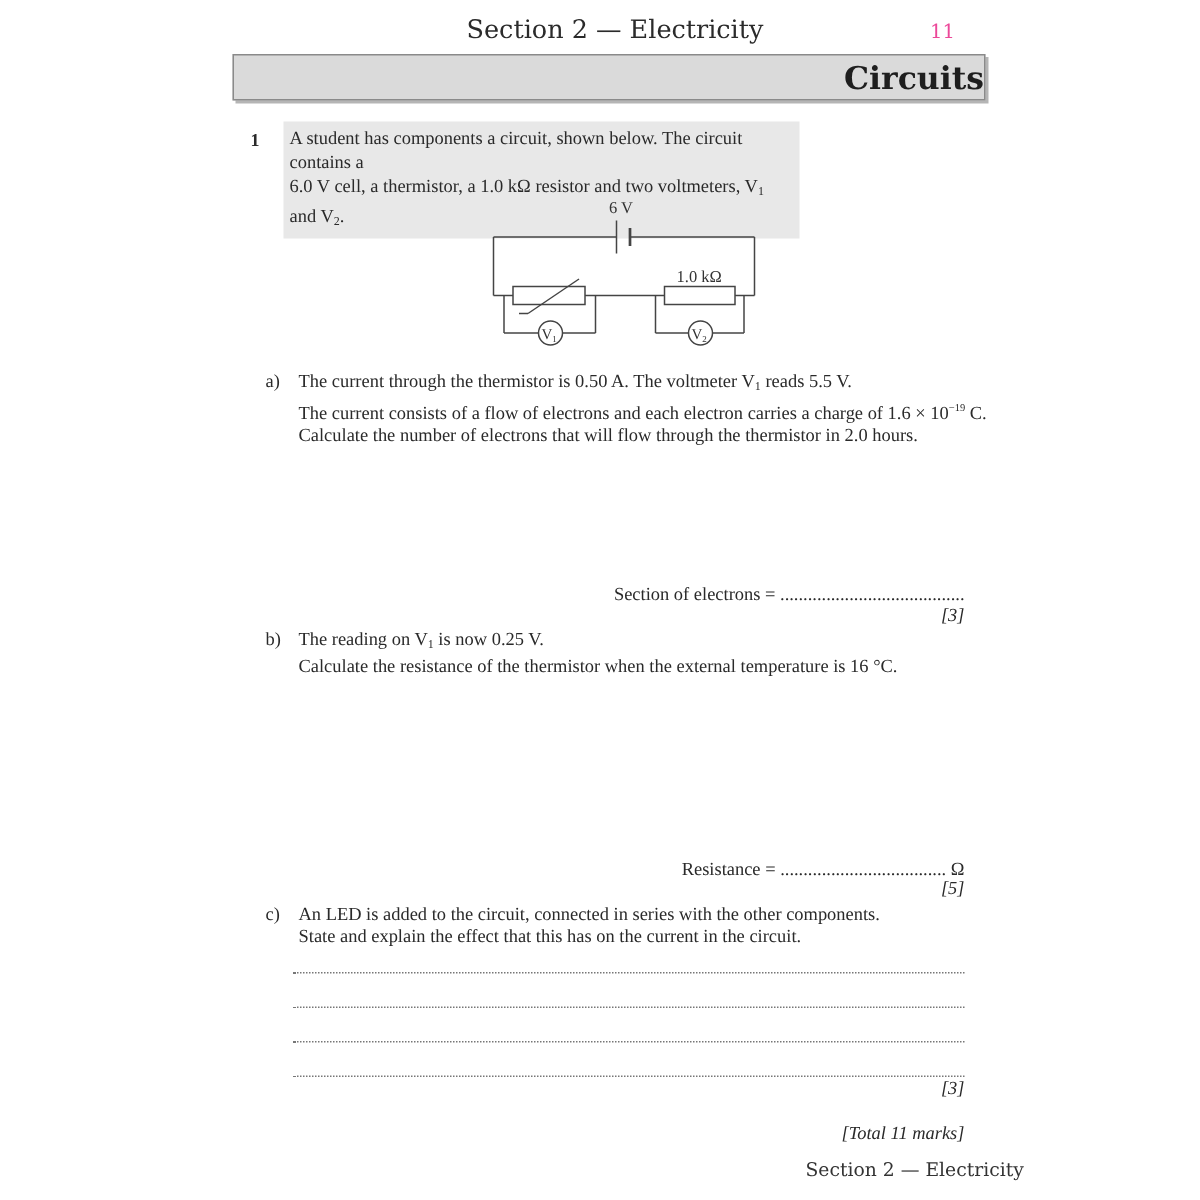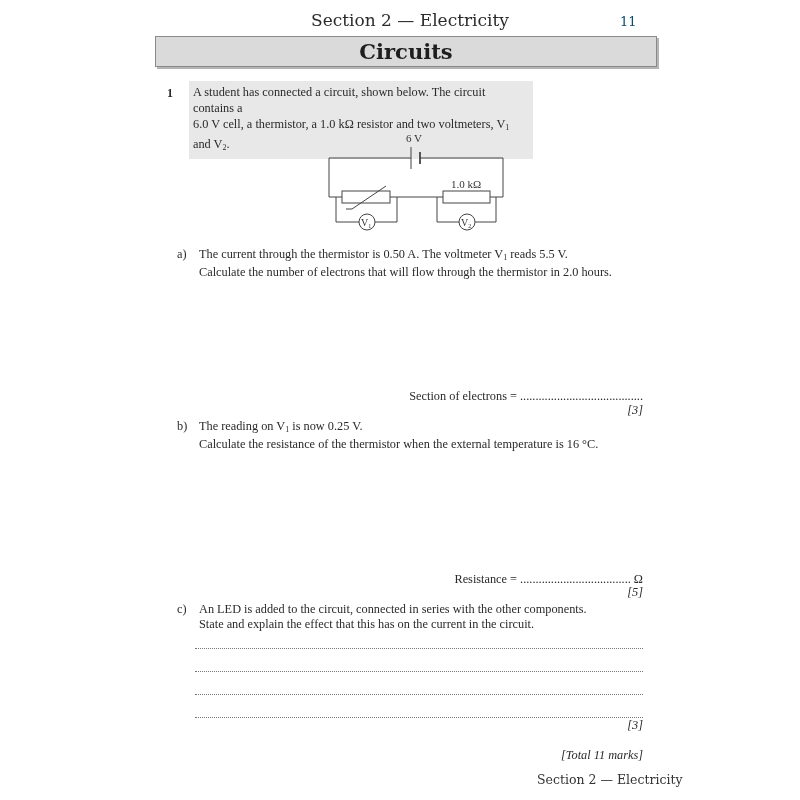--- a/index.html
+++ b/index.html
@@ -1,24 +1,24 @@
 <!DOCTYPE html>
 <html><head>
 <meta charset="utf-8">
 <style>
   html, body { margin:0; padding:0; background:#ffffff; }
   body { width:800px; height:800px; position:relative; overflow:hidden;
          font-family:"Liberation Serif", serif; color:#2a2a2a; }
   .abs { position:absolute; }
   .header-title { left:0; width:820px; top:10px; text-align:center;
                   font-family:"DejaVu Serif", serif; font-size:17px; color:#2b2b2b; }
-  .page-num { left:620px; top:14px; font-family:"DejaVu Serif", serif; font-size:13px; color:#0c4a6e; }
+  .page-num { left:620px; top:14px; font-family:"DejaVu Serif", serif; font-size:13px; color:#ec4899; }
   .banner { left:155px; top:36px; width:500px; height:29px; background:#dadada;
             border:1px solid #8a8a8a; box-shadow:2px 2px 0 #b5b5b5; }
-  .banner-text { width:100%; text-align:center; line-height:29px;
+  .banner-text { width:100%; text-align:right; line-height:29px;
                  font-family:"DejaVu Serif", serif; font-weight:bold; font-size:21px; color:#1e1e1e; }
   .qnum { left:167px; top:86px; font-weight:bold; font-size:12px; }
   .intro { left:189px; top:81px; width:336px; padding:3px 4px; background:#e8e8e8;
            font-size:12.3px; line-height:16px; }
   .part { left:177px; font-size:12.3px; line-height:15px; }
   .part .lbl { position:absolute; left:0; top:0; }
   .part .txt { margin-left:22px; }
   sub { font-size:8px; vertical-align:-2px; }
   sup { font-size:7px; vertical-align:5px; }
   .answer { font-size:12.3px; text-align:right; }
@@ -32,21 +32,21 @@
 
 <div class="abs header-title">Section 2 — Electricity</div>
 <div class="abs page-num">11</div>
 
 <div class="abs banner">
   <div class="banner-text">Circuits</div>
 </div>
 
 <div class="abs qnum">1</div>
 <div class="abs intro">
-  <div>A student has connected a circuit, shown below.  The circuit contains a</div>
+  <div>A student has components a circuit, shown below.  The circuit contains a</div>
   <div><span>6.0 V cell, a thermistor, a 1.0 kΩ resistor and two voltmeters, V</span><sub>1</sub><span> and V</span><sub>2</sub><span>.</span></div>
 </div>
 
 <svg class="abs" style="left:320px;top:125px;" width="200" height="112">
   <g stroke="#444" stroke-width="1" fill="none">
 
     <line x1="9" y1="33" x2="91" y2="33"></line>
     <line x1="100" y1="33" x2="183" y2="33"></line>
 
     <line x1="91" y1="22" x2="91" y2="44"></line>
@@ -80,20 +80,21 @@
   <text x="86" y="17" font-size="11">6 V</text>
   <text x="131" y="63" font-size="11">1.0 kΩ</text>
   <text x="41" y="101" font-size="10"><tspan>V</tspan><tspan font-size="6" dy="2">1</tspan></text>
   <text x="141" y="101" font-size="10"><tspan>V</tspan><tspan font-size="6" dy="2">2</tspan></text>
 </svg>
 
 <div class="abs part" style="top:247px;">
   <span class="lbl">a)</span>
   <div class="txt">
     <div><span>The current through the thermistor is 0.50 A.  The voltmeter V</span><sub>1</sub><span> reads 5.5 V.</span></div>
+    <div><span>The current consists of a flow of electrons and each electron carries a charge of 1.6 × 10</span><sup>−19</sup><span> C.</span></div>
     <div>Calculate the number of electrons that will flow through the thermistor in 2.0 hours.</div>
   </div>
 </div>
 <div class="abs answer" style="left:380px;width:263px;top:389px;">Section of electrons = ........................................</div>
 <div class="abs marks" style="left:560px;width:83px;top:403px;">[3]</div>
 
 <div class="abs part" style="top:419px;">
   <span class="lbl">b)</span>
   <div class="txt">
     <div><span>The reading on V</span><sub>1</sub><span> is now 0.25 V.</span></div>

